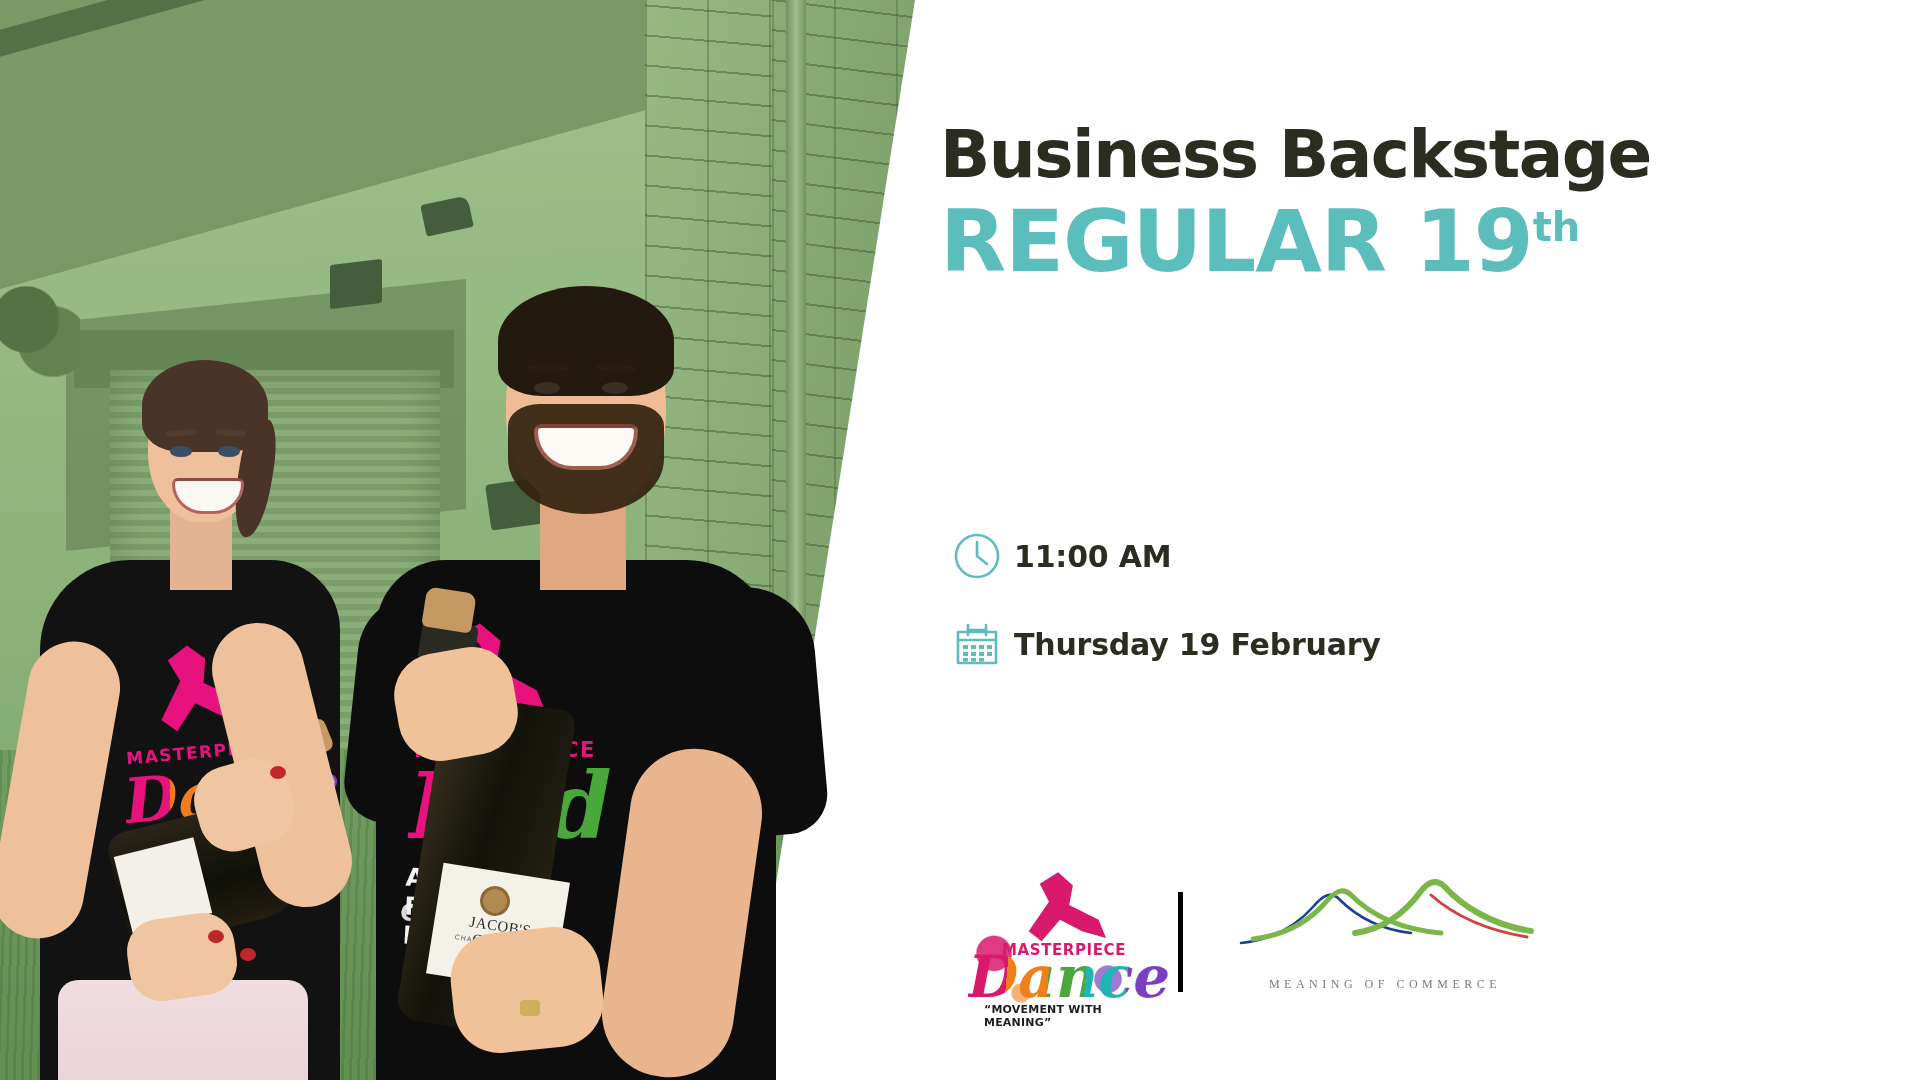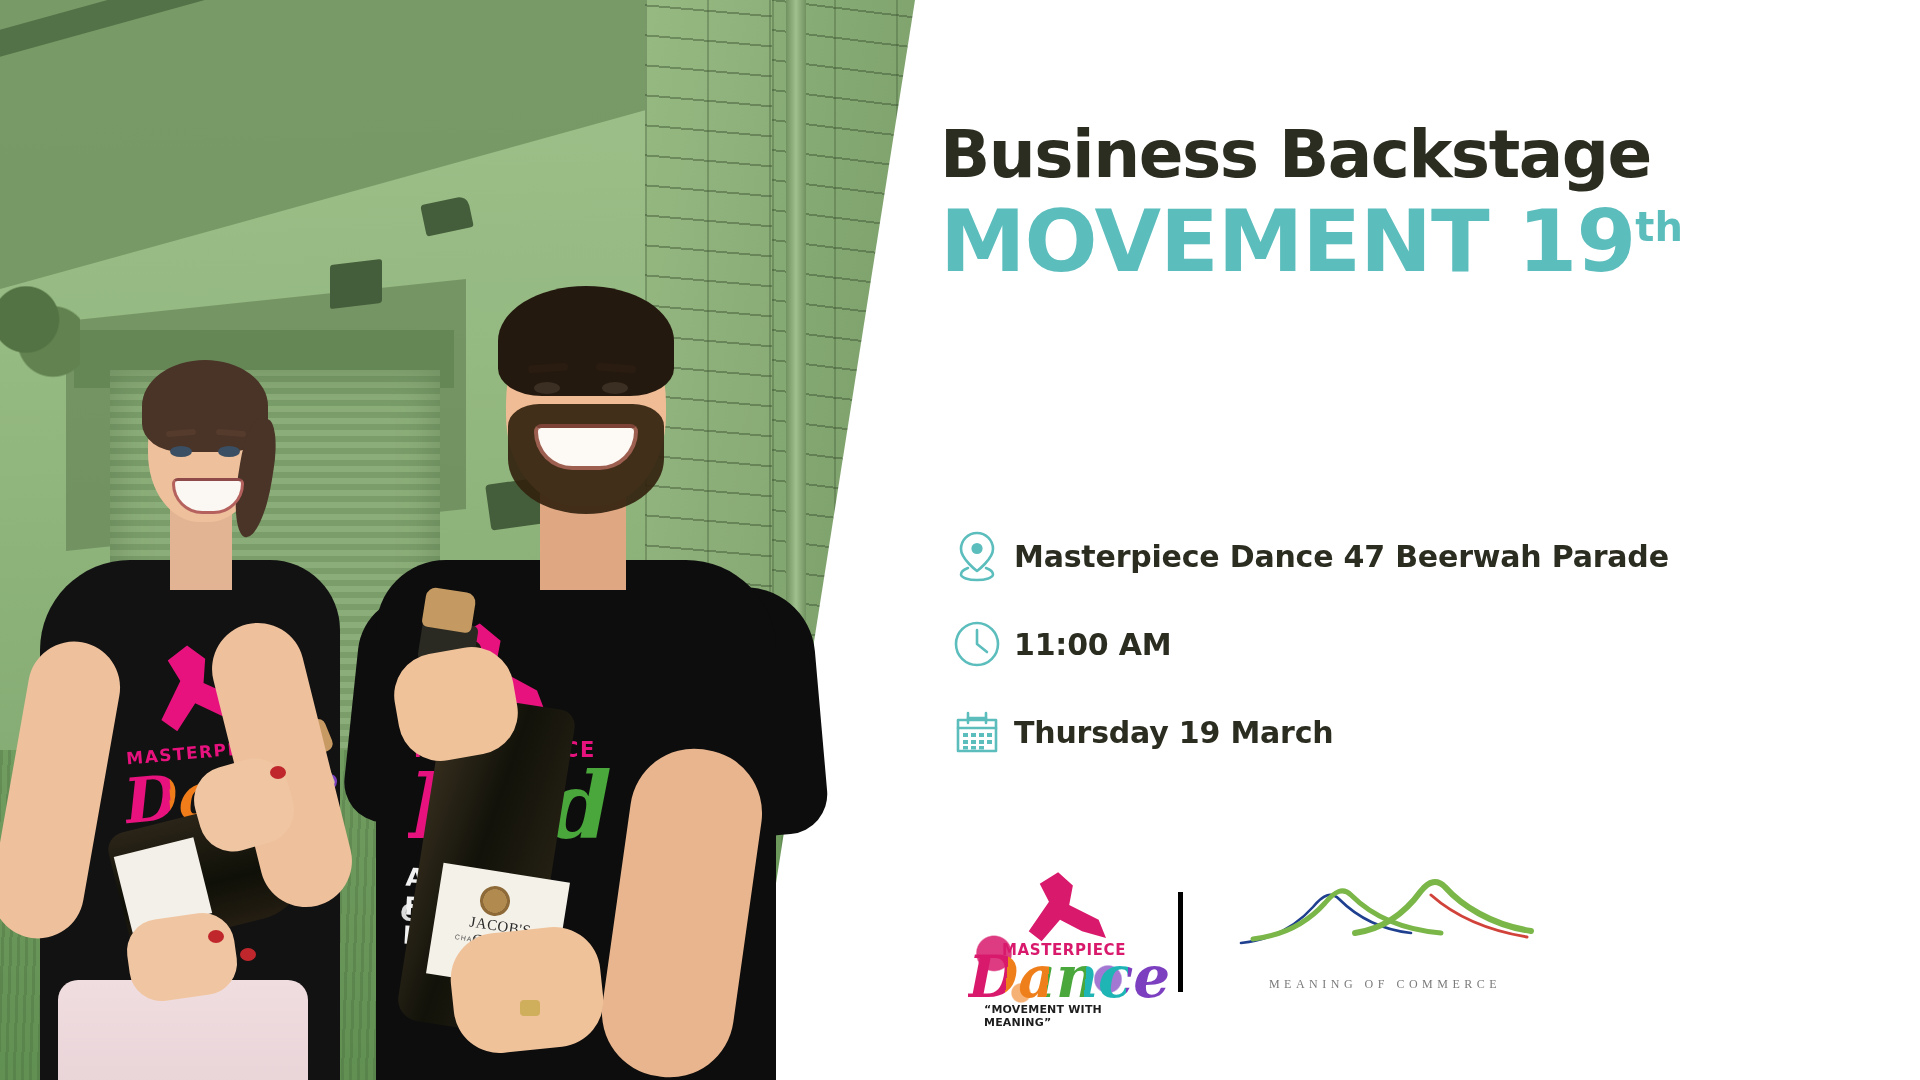--- a/index.html
+++ b/index.html
@@ -618,37 +618,27 @@
       <div class="m-ring"></div>
     </div>
 
   </div>
 
   <div class="content">
 
     <div class="headline">Business Backstage</div>
 
     <div class="monthline">
-      <span>MOVEMENT</span>
+      <span>REGULAR</span>
       <span>19</span><span class="sup">th</span>
     </div>
 
 
     <div class="info-list">
 
-      <div class="info-row">
-        <div class="info-icon">
-          <svg width="44" height="52" viewBox="0 0 44 52" fill="none" stroke="currentColor" stroke-width="2.6" stroke-linecap="round" stroke-linejoin="round">
-            <path d="M22 3 C13.2 3 6 10.2 6 19 C6 29 22 41 22 41 C22 41 38 29 38 19 C38 10.2 30.8 3 22 3 Z"></path>
-            <circle cx="22" cy="18.5" r="5.6" fill="currentColor" stroke="none"></circle>
-            <path d="M13 38 C8.5 39.6 6 42.2 6 44.6 C6 47.6 13.2 50 22 50 C30.8 50 38 47.6 38 44.6 C38 42.2 35.5 39.6 31 38"></path>
-          </svg>
-        </div>
-        <div class="info-text">Masterpiece Dance 47 Beerwah Parade</div>
-      </div>
 
       <div class="info-row">
         <div class="info-icon">
           <svg width="48" height="48" viewBox="0 0 48 48" fill="none" stroke="currentColor" stroke-width="2.6" stroke-linecap="round" stroke-linejoin="round">
             <circle cx="24" cy="24" r="21"></circle>
             <path d="M24 10 V24 L34 32"></path>
           </svg>
         </div>
         <div class="info-text">11:00 AM</div>
       </div>
@@ -668,21 +658,21 @@
               <rect x="10" y="32" width="5" height="4"></rect>
               <rect x="18" y="32" width="5" height="4"></rect>
               <rect x="26" y="32" width="5" height="4"></rect>
               <rect x="34" y="32" width="5" height="4"></rect>
               <rect x="10" y="38" width="5" height="3.5"></rect>
               <rect x="18" y="38" width="5" height="3.5"></rect>
               <rect x="26" y="38" width="5" height="3.5"></rect>
             </g>
           </svg>
         </div>
-        <div class="info-text">Thursday 19 March</div>
+        <div class="info-text">Thursday 19 February</div>
       </div>
 
 
     </div>
 
     <div class="logos">
 
       <div class="logo-dance">
         <div class="ld-splat"></div>
         <div class="ld-dancer"></div>

